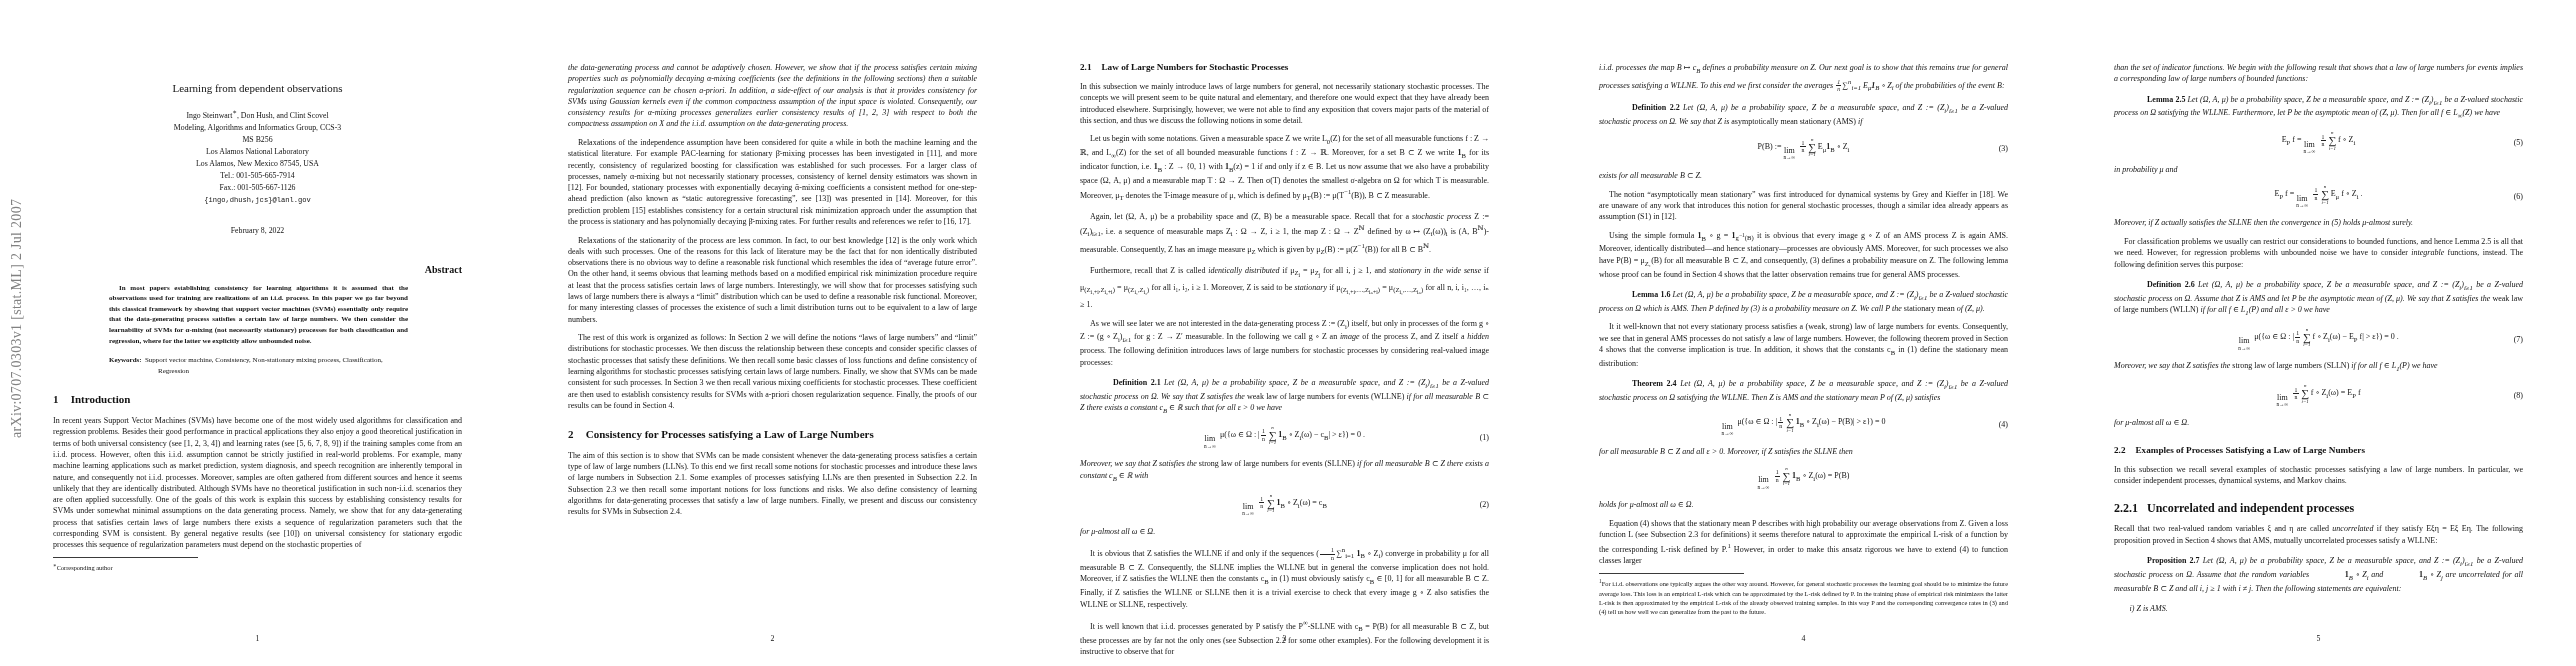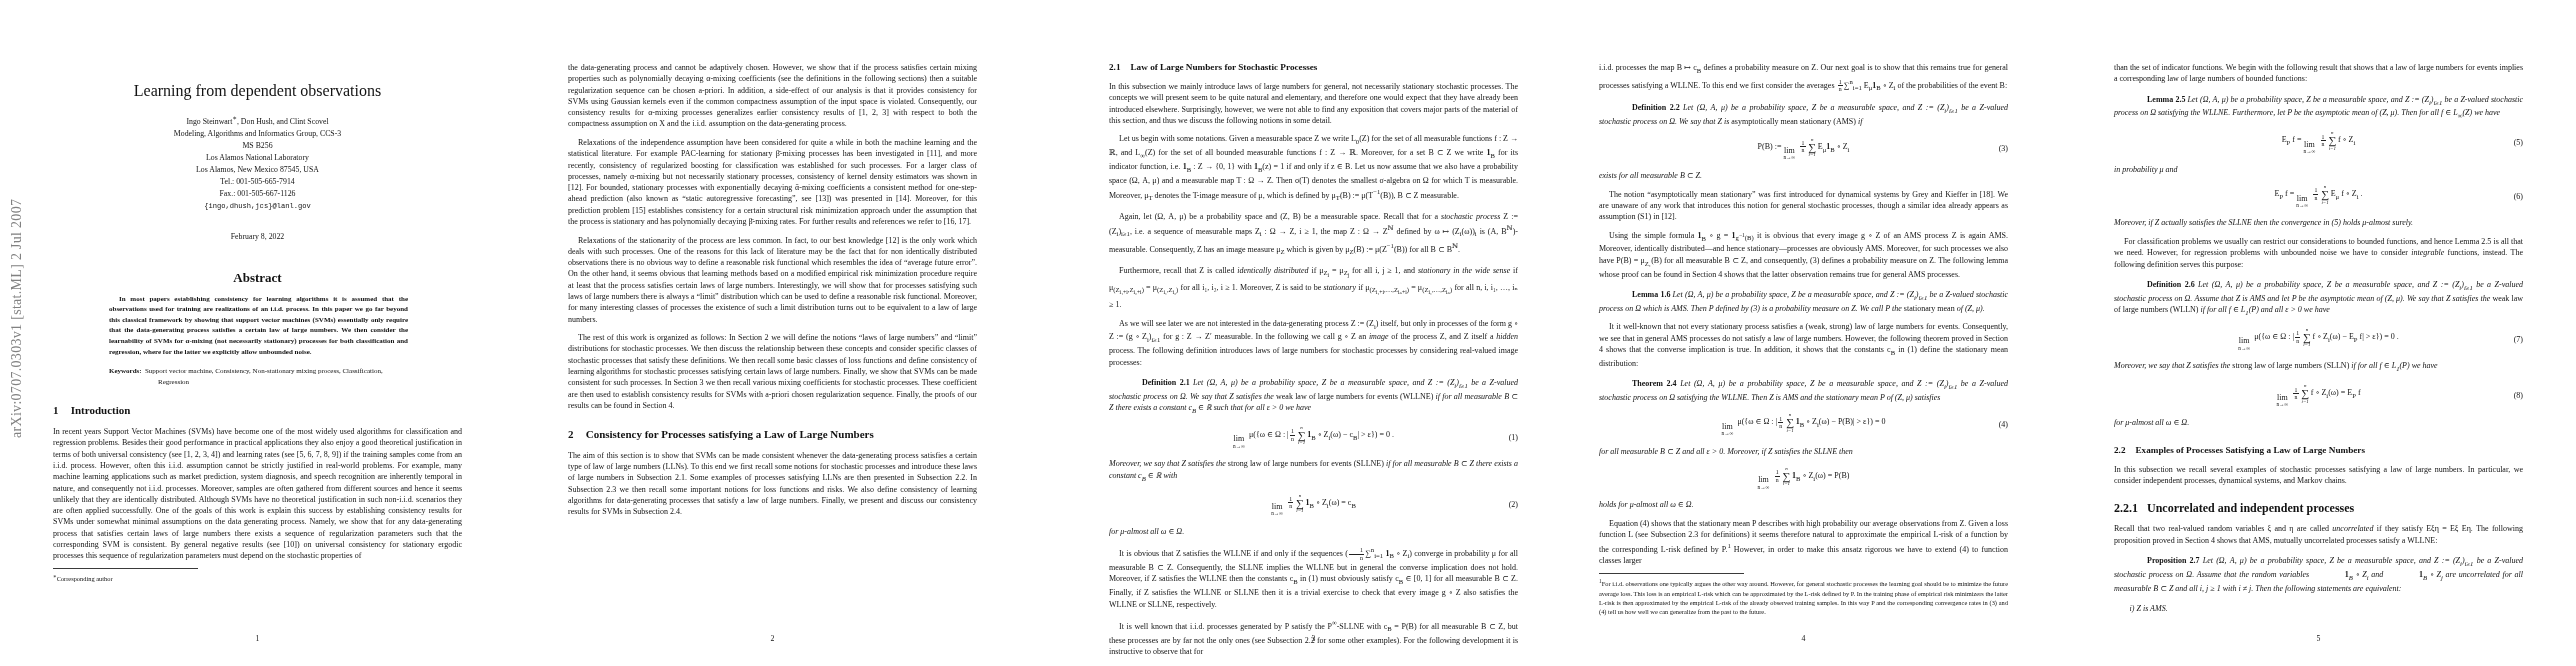--- a/index.html
+++ b/index.html
@@ -1,45 +1,45 @@
 <!DOCTYPE html>
 <html style="font-size:9px"><head>
 <meta charset="utf-8">
 <style>
   html,body { margin:0; padding:0; background:#ffffff; }
   .sheet { position:relative; width:2576px; height:667px; background:#ffffff;
            font-family:"Liberation Serif","DejaVu Serif",serif; color:#131313; }
   .page { position:absolute; top:0; width:515px; height:667px; box-sizing:border-box;
           padding:0 53px; overflow:hidden; }
-  .p1{left:0;} .p2{left:515px;} .p3{left:1056px;} .p4{left:1546px;} .p5{left:2061px;}
+  .p1{left:0;} .p2{left:515px;} .p3{left:1027px;} .p4{left:1546px;} .p5{left:2061px;}
 
   .arxiv { position:absolute; left:9px; top:438px; width:311px; height:18px;
            transform:rotate(-90deg); transform-origin:top left;
            font-size:14px; color:#818181; letter-spacing:0.3px; white-space:nowrap; }
 
-  .title { margin:82px 0 0 0; text-align:center; font-size:16px; font-weight:normal; }
+  .title { margin:82px 0 0 0; text-align:center; font-size:11px; font-weight:normal; }
   .authors { margin-top:12.2px; text-align:center; font-size:7.8px; line-height:12px; }
   .authors .mono { font-family:"Liberation Mono","DejaVu Sans Mono",monospace; font-size:7.1px; }
   .date { margin-top:20px; text-align:center; font-size:7.8px; }
-  .abs-head { margin-top:29px; text-align:center; font-weight:bold; font-size:13px;font-family:Liberation Serif, serif; }
+  .abs-head { margin-top:29px; text-align:right; font-weight:bold; font-size:10px;font-family:Liberation Serif, serif; }
   .abstract { margin:7.8px 54px 0 56px; font-size:7px; line-height:10.6px;
               text-align:justify; text-indent:10px;font-weight:bold; }
   .keywords { margin:9px 54px 0 56px; font-size:7px; line-height:10.6px;
               padding-left:49px; text-indent:-49px; }
   .keywords b { margin-right:3.3px; }
 
   .sec { margin:16.7px 0 10px 0; font-size:11px; font-weight:bold; }
   .sec .num { margin-right:12.2px; }
   .subsec { margin:16.7px 0 9px 0; font-size:9.2px; font-weight:bold; }
   .subsec .num { margin-right:10px; }
   .subsubsec { margin:14.5px 0 7.8px 0; font-size:12px; font-weight:bold; }
   .subsubsec .num { margin-right:9px; }
 
   p.body { margin:7.2px 0 0 0; font-size:8px; line-height:11.3px; text-align:justify; }
-  p.first { margin-top:62px; }
+  p.first { margin-top:62px;font-style:italic; }
   p.noind { text-indent:0; }
   p.ind { text-indent:10px; }
   p.thm { margin:9px 0 0 0; font-size:8px; line-height:11.3px; text-align:justify;
           font-style:italic; }
   .thm b { font-style:normal;margin-left:33px; }
   .thm .up { font-style:normal; }
 
   .eq { display:flex; align-items:center; margin:9px 0 5.6px 0; }
   .eq-b { flex:1; text-align:center; font-size:8px; padding-left:16.7px; }
   .eq-n { width:16.7px; text-align:right; font-size:8px; }

